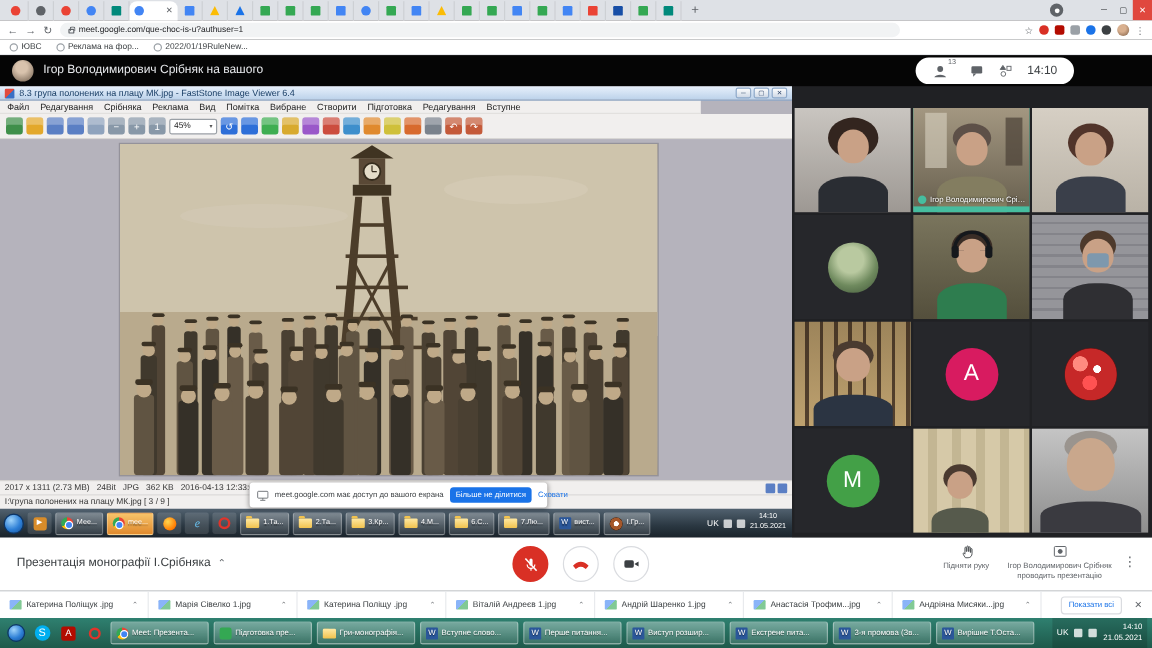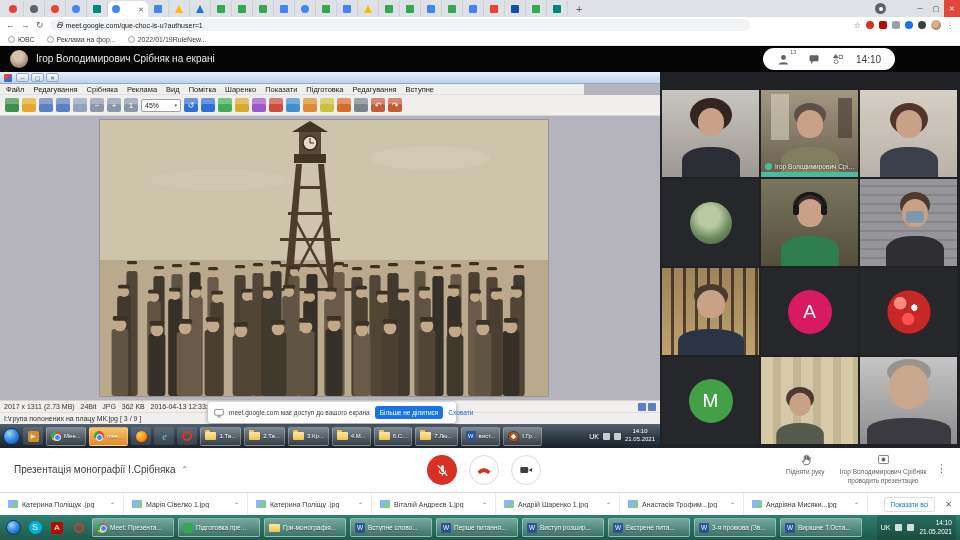--- a/index.html
+++ b/index.html
@@ -377,21 +377,21 @@
         <span>Реклама на фор...</span>
       </span>
       <span class="bm">
         <i></i>
         <span>2022/01/19RuleNew...</span>
       </span>
     </div>
 
   <div class="banner">
     <span class="bavatar"></span>
-    <span class="btext">Ігор Володимирович Срібняк на екрані</span>
+    <span class="btext">Ігор Володимирович Срібняк на вашого</span>
     <span class="meetpill">
       <span style="display:flex;align-items:flex-start;">
         <svg width="13" height="13" viewBox="0 0 16 16" fill="#5f6368">
             <circle cx="8" cy="5.5" r="3"></circle>
             <path d="M2 14c1-3.5 11-3.5 12 0z"></path>
           </svg>
         <span class="pcount">13</span>
       </span>
       <span>
         <svg width="12" height="12" viewBox="0 0 16 16" fill="#5f6368">
@@ -413,35 +413,36 @@
         <span class="sp-face"></span>
         <span class="sp-body"></span>
       <span class="you">Ви</span>
     </span>
     <span class="redbadge"></span>
   </div>
 
   <div class="share">
     <div class="fs-title">
       <span class="appic"></span>
+      <span class="ttl">8.3 група полонених на плацу МК.jpg - FastStone Image Viewer 6.4</span>
       <span class="fs-wbtn">
         <span>─</span>
         <span>▢</span>
         <span>✕</span>
       </span>
     </div>
     <div class="fs-menu" id="fsmenu">
         <span>Файл</span>
         <span>Редагування</span>
         <span>Срібняка</span>
         <span>Реклама</span>
         <span>Вид</span>
         <span>Помітка</span>
-        <span>Шаренко</span>
-        <span>Показати</span>
+        <span>Вибране</span>
+        <span>Створити</span>
         <span>Підготовка</span>
         <span>Редагування</span>
         <span>Вступне</span>
       </div>
     <div class="fs-tools" id="fstools">
         <span class="tool" style="background: rgb(63, 143, 74);"></span>
         <span class="tool" style="background: rgb(227, 168, 43);"></span>
         <span class="tool" style="background: rgb(91, 127, 196);"></span>
         <span class="tool" style="background: rgb(91, 127, 196);"></span>
         <span class="tool" style="background: rgb(143, 163, 189);"></span>

